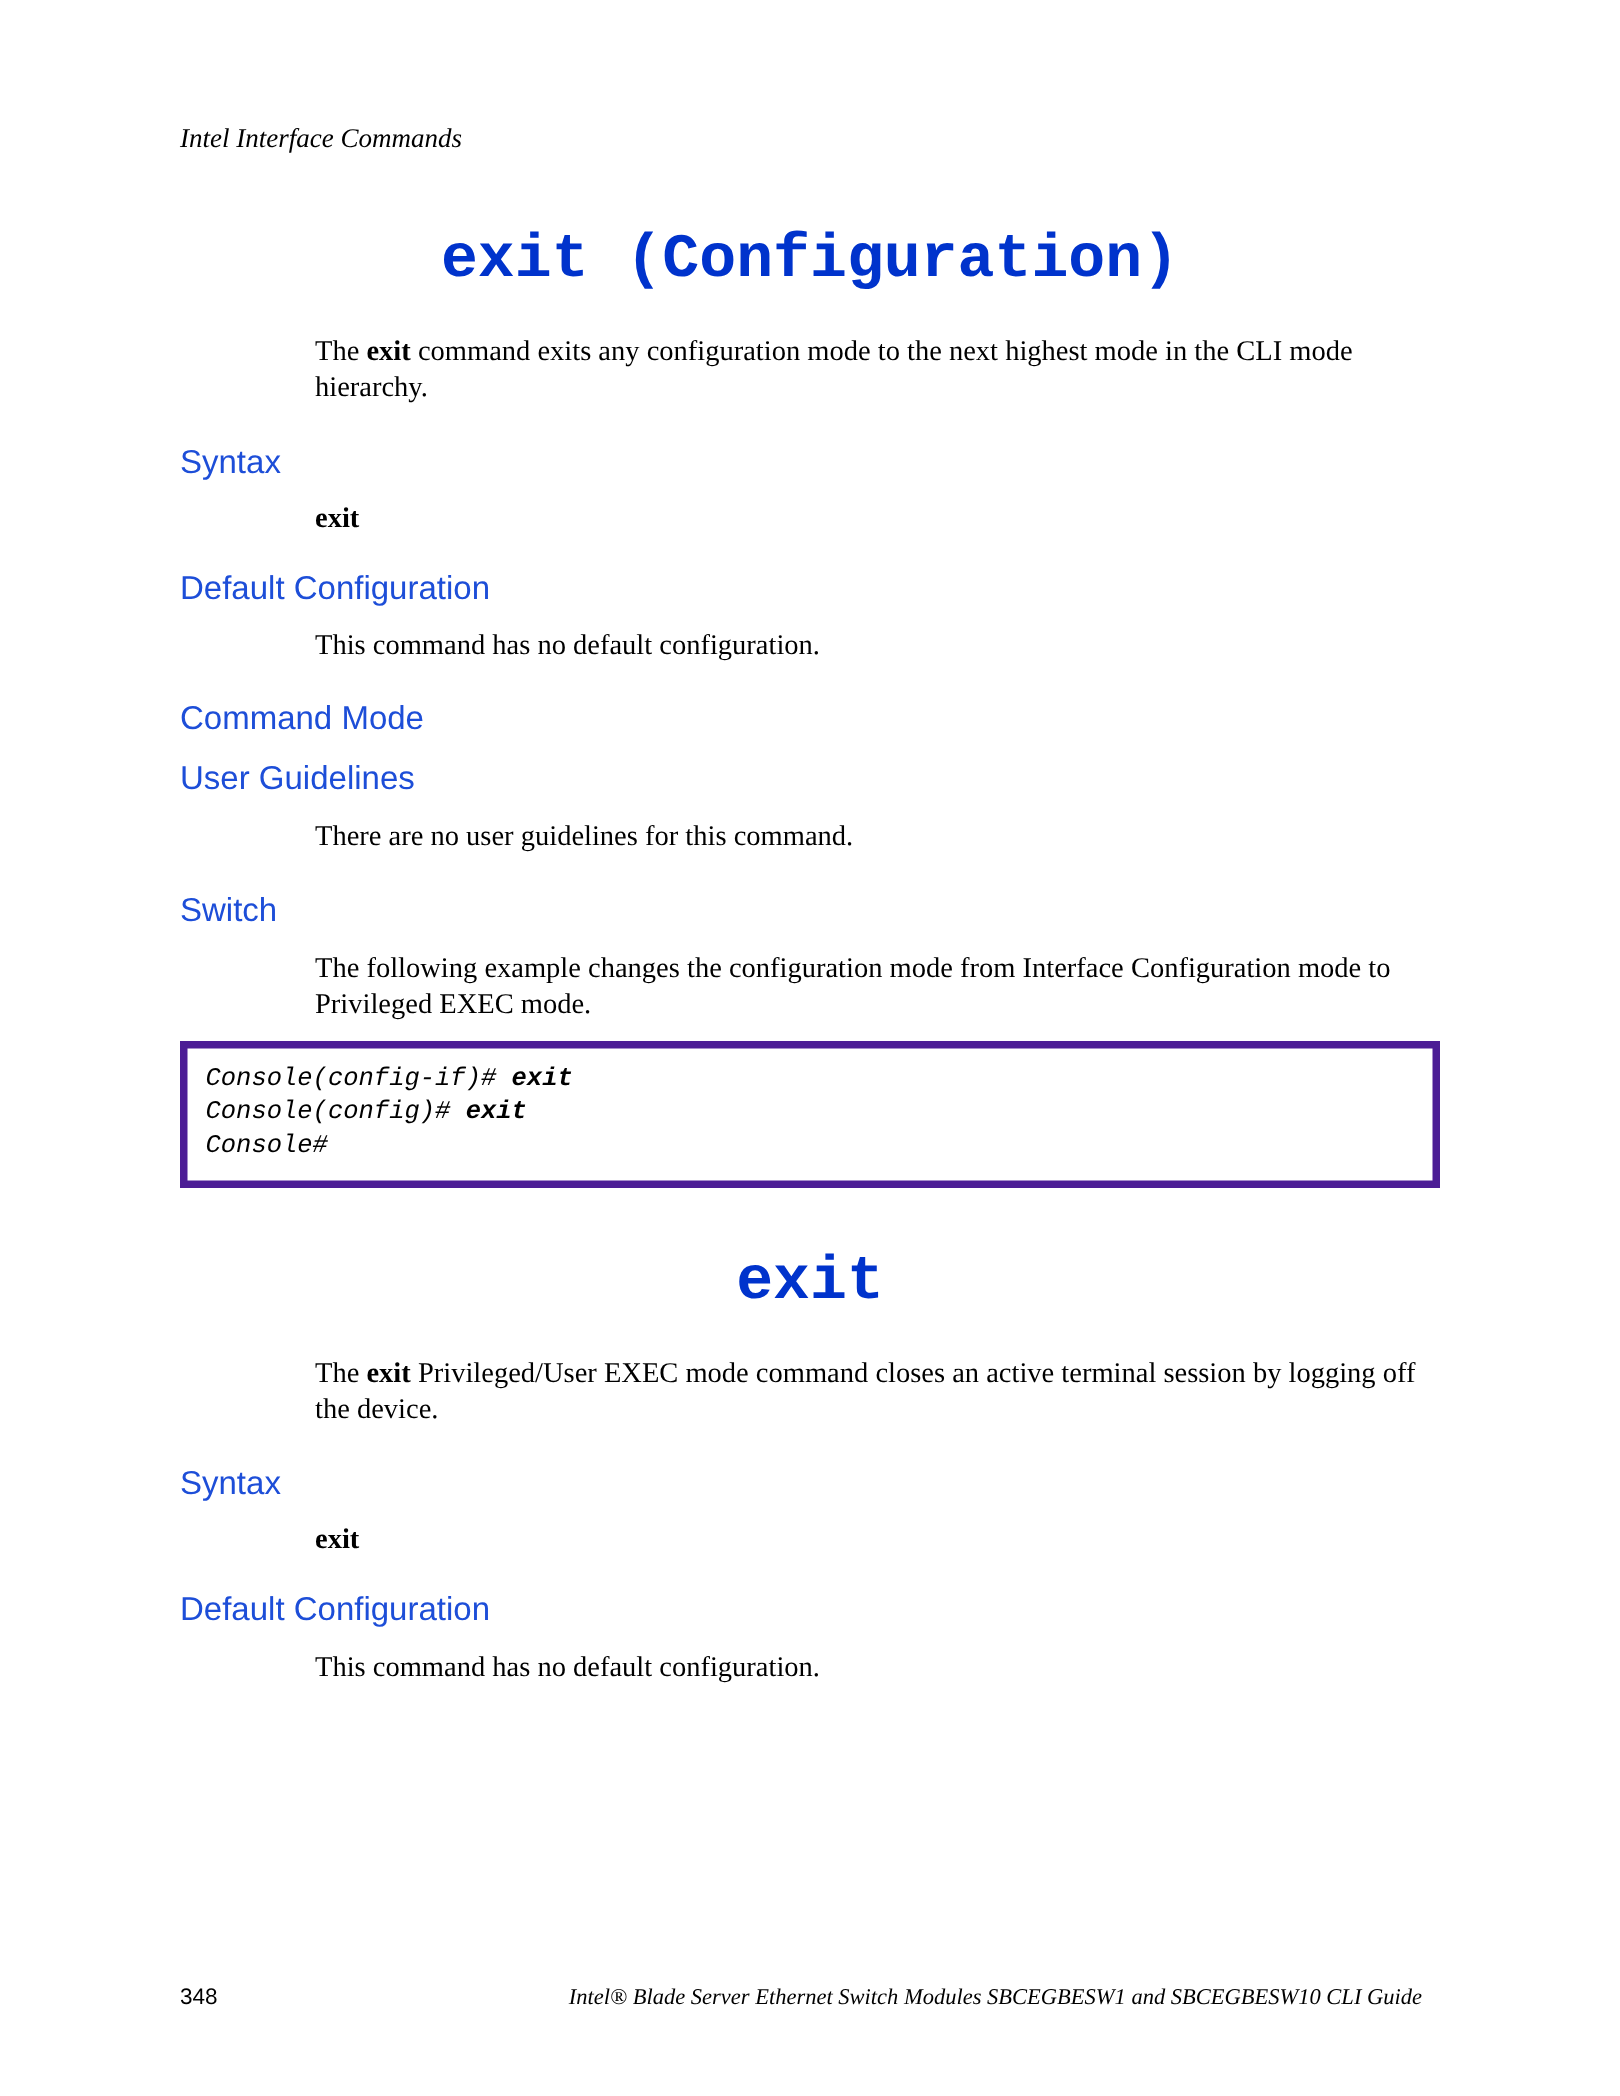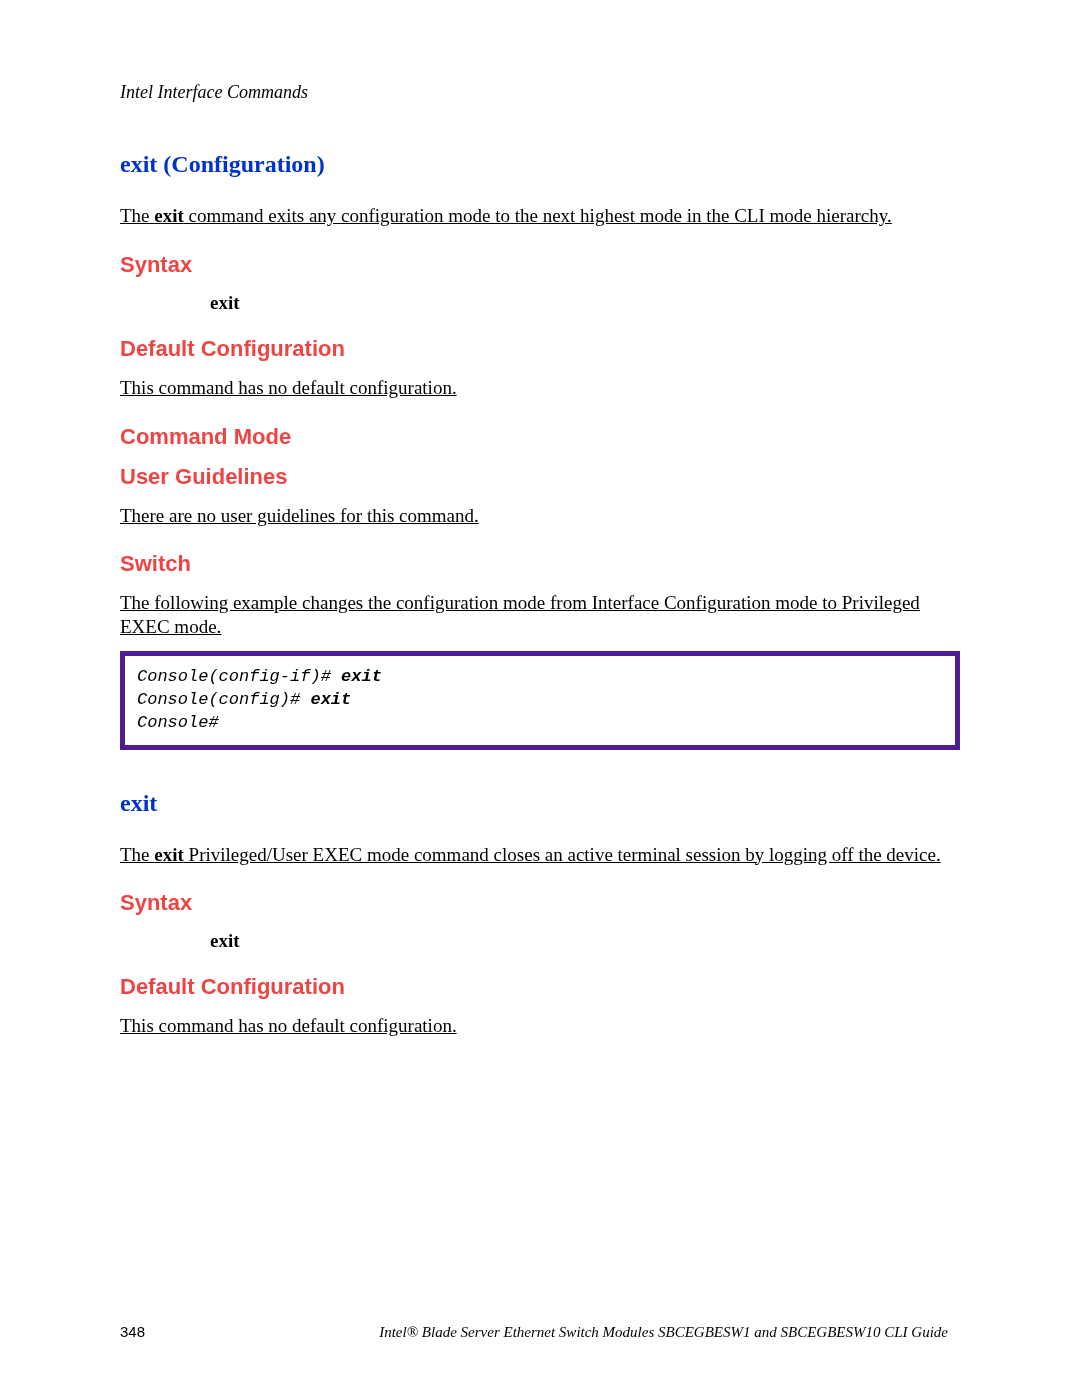--- a/index.html
+++ b/index.html
@@ -14,39 +14,40 @@
     position: relative;
     box-sizing: border-box;
     padding: 82px 120px 0 120px;
   }
   .running-header {
     font-style: italic;
     font-size: 18px;
     margin-bottom: 48px;
   }
   h1.cmd-title {
-    font-family: Liberation Serif, serif;
+    font-family: Liberation Mono, monospace;
     font-weight: bold;
     color: #0033cc;
-    font-size: 24px;
+    font-size: 41px;
     margin: 0 0 26px 0;
+    text-align: center;
   }
   .section-body {
+    margin-left: 90px;
     font-size: 19px;
     line-height: 1.25;
     margin-bottom: 24px;
-    text-decoration: underline;
   }
   .section-body .bold-inline {
     font-weight: bold;
   }
   h2.subhead {
     font-family: Arial, Helvetica, sans-serif;
-    font-weight: bold;
-    color: #ef4444;
+    font-weight: normal;
+    color: #1d4ed8;
     font-size: 22px;
     margin: 0 0 14px 0;
   }
   .syntax-kw {
     margin-left: 90px;
     font-weight: bold;
     font-size: 19px;
     margin-bottom: 22px;
   }
   .code-box {

